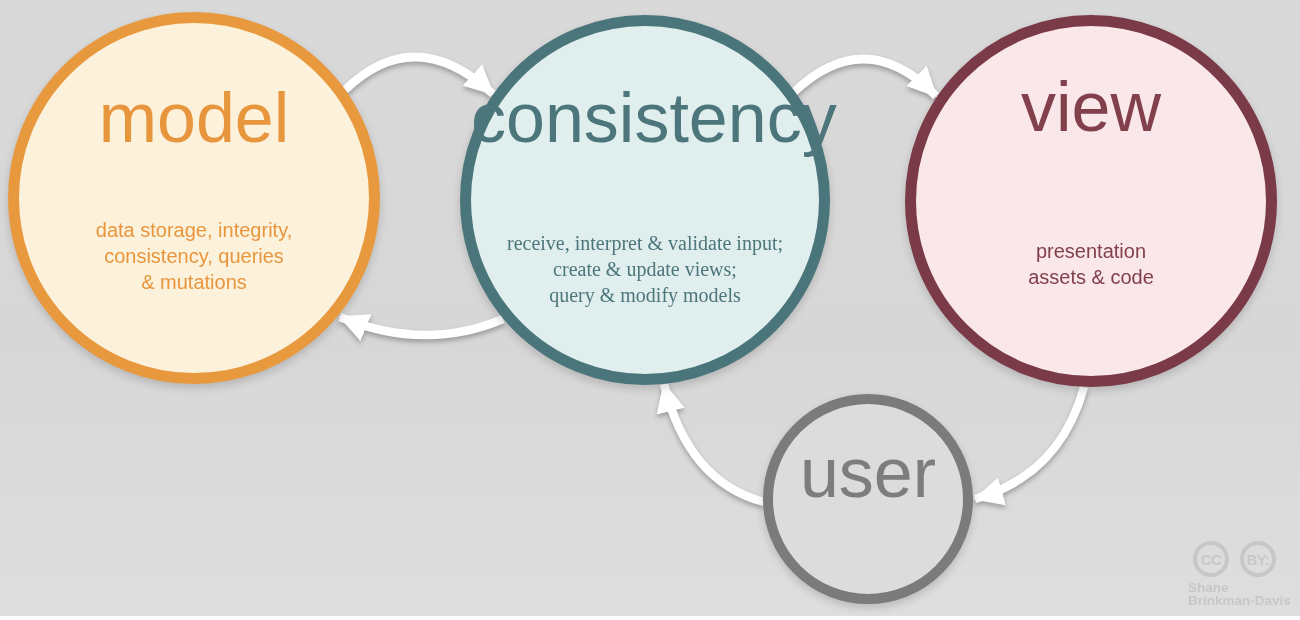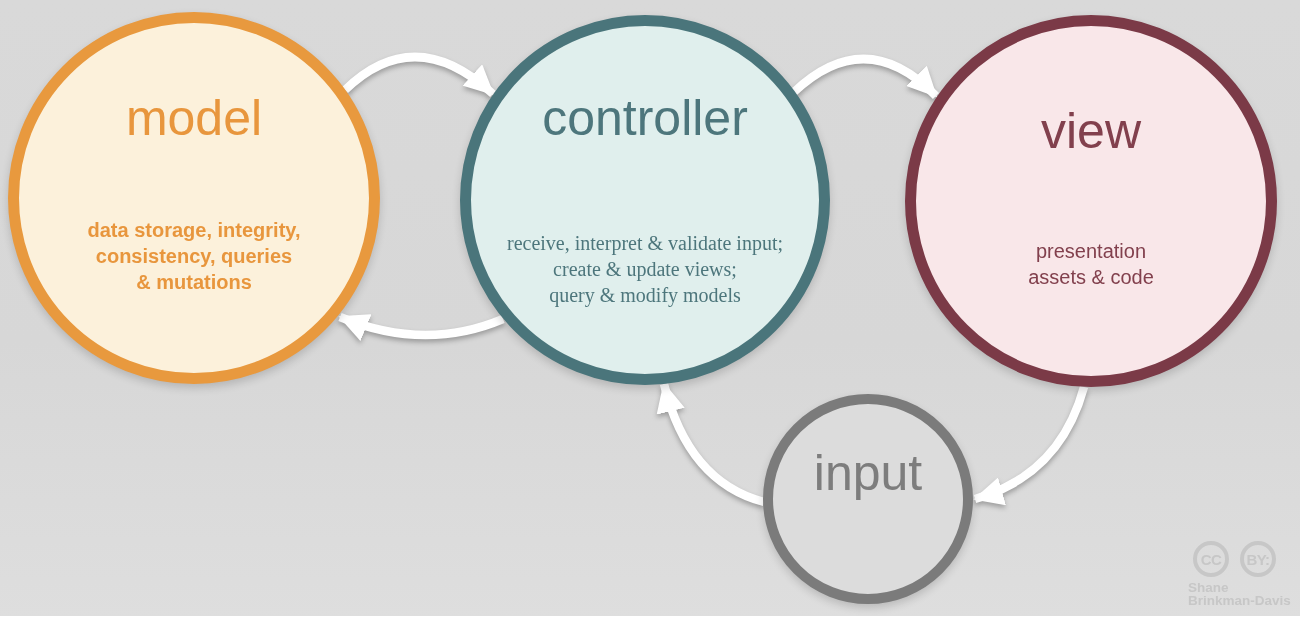--- a/index.html
+++ b/index.html
@@ -35,55 +35,55 @@
   .node {
     position: absolute;
     border-radius: 50%;
     z-index: 2;
     box-shadow: 0 4px 9px rgba(0,0,0,0.16);
   }
   .node .title {
     position: absolute;
     left: 0; right: 0;
     text-align: center;
-    font-size: 50px;
+    font-size: 70px;
     line-height: 54px;
     font-weight: 400;
   }
   .node .desc {
     position: absolute;
     left: 0; right: 0;
     text-align: center;
     font-size: 20px;
     line-height: 26px;
     white-space: pre-line;
   }
   .node.model {
     left: 8px; top: 12px; width: 372px; height: 372px;
     border: 11px solid var(--model-border, #e8993e);
     background: var(--model-fill, #fcf1db);
     color: var(--model-text, #e8963d);
   }
   .node.model .title { top: 68px; }
-  .node.model .desc  { top: 194px; font-weight: bold; }
+  .node.model .desc  { top: 194px; }
   .node.controller {
     left: 460px; top: 15px; width: 370px; height: 370px;
     border: 11px solid var(--controller-border, #4a757b);
     background: var(--controller-fill, #e0efed);
     color: var(--controller-text, #4d767c);
   }
   .node.controller .title { top: 65px; }
   .node.controller .desc  { top: 204px; font-family: Liberation Serif, serif; }
   .node.view {
     left: 905px; top: 15px; width: 372px; height: 372px;
     border: 11px solid var(--view-border, #7b3a47);
     background: var(--view-fill, #f9e7e9);
     color: var(--view-text, #82404d);
   }
-  .node.view .title { top: 78px; text-align: center; }
+  .node.view .title { top: 54px; text-align: center; }
   .node.view .desc  { top: 212px; }
   .node.user {
     left: 763px; top: 394px; width: 210px; height: 210px;
     border: 10px solid var(--user-border, #7b7b7b);
     background: var(--user-fill, #dcdcdc);
     color: var(--user-text, #7d7d7d);
   }
   .node.user .title { top: 42px; }
   .node.user .desc  { top: 98px; line-height: 24px; }
   
@@ -137,34 +137,34 @@
   </svg>
 
   <div class="node model">
     <div class="title">model</div>
     <div class="desc">data storage, integrity,
 consistency, queries
 &amp; mutations</div>
   </div>
 
   <div class="node controller">
-    <div class="title">controller</div>
+    <div class="title">consistency</div>
     <div class="desc">receive, interpret &amp; validate input;
 create &amp; update views;
 query &amp; modify models</div>
   </div>
 
   <div class="node view">
     <div class="title">view</div>
     <div class="desc">presentation
 assets &amp; code</div>
   </div>
 
   <div class="node user">
-    <div class="title">input</div>
+    <div class="title">user</div>
   </div>
 
   <div class="attribution">
     <div class="badges">
       <span class="badge">
         <span>CC</span>
       </span>
       <span class="badge">
         <span>BY:</span>
       </span>

